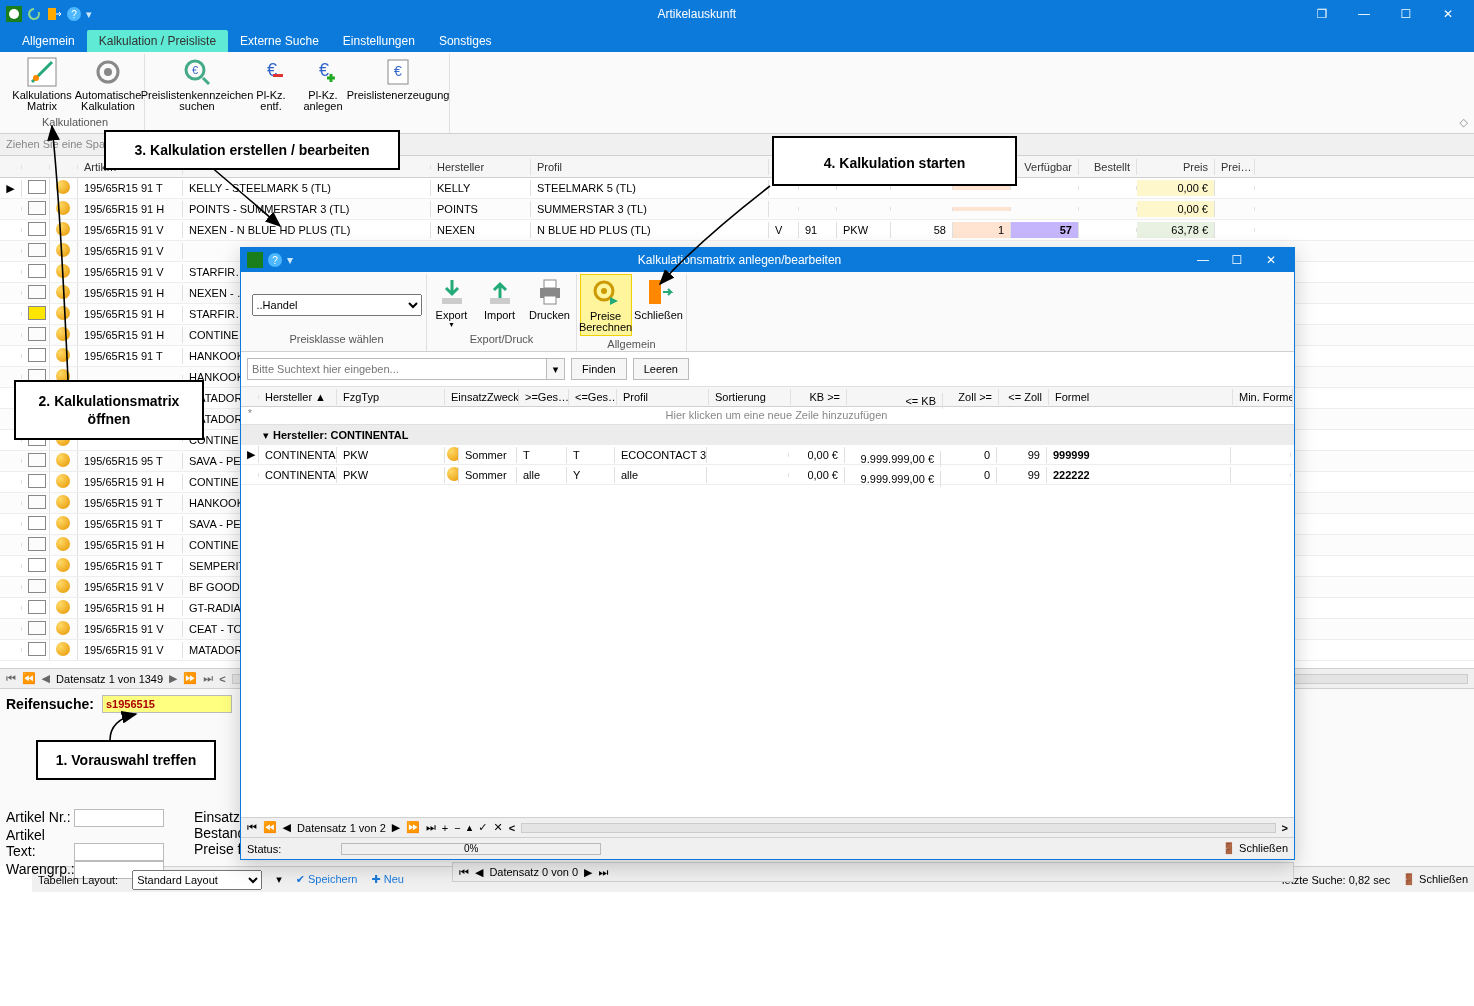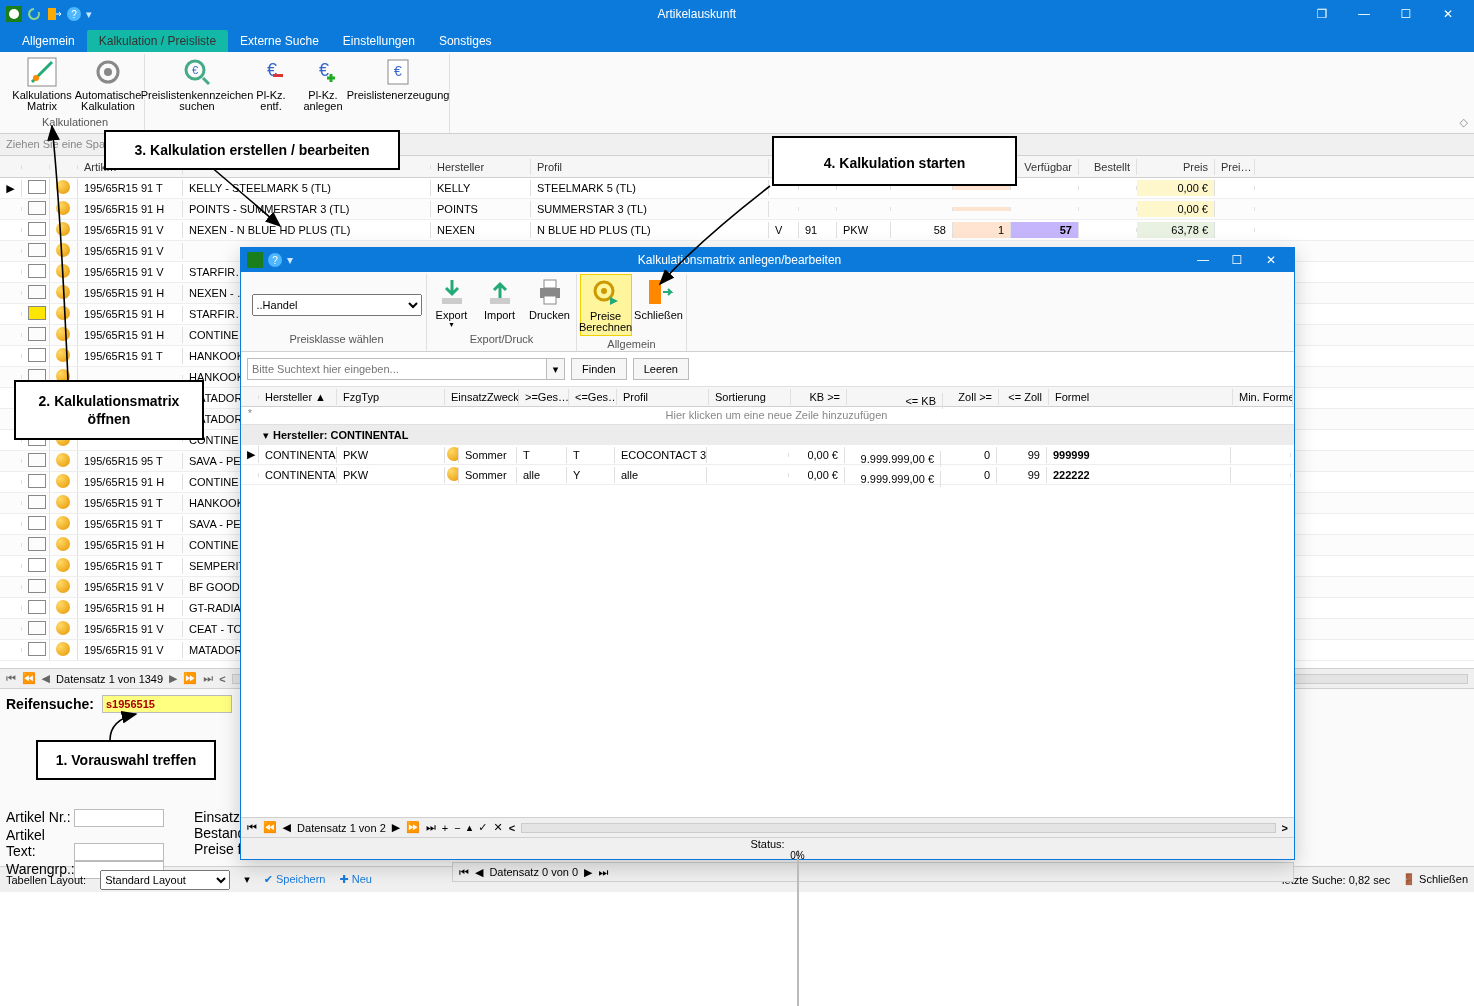--- a/index.html
+++ b/index.html
@@ -8,21 +8,21 @@
 
 .titlebar { height: 28px; background: #0b7adb; color: #fff; display: flex; align-items: center; padding: 0 6px; }
 .titlebar .qat { display: flex; gap: 4px; align-items: center; }
 .titlebar .qat .ic { width: 16px; height: 16px; display: inline-block; }
 .titlebar .title { flex: 1; text-align: center; font-size: 12px; }
 .titlebar .winbtns { display: flex; gap: 2px; align-items: center; }
 .titlebar .winbtns span { width: 40px; text-align: center; font-size: 12px; }
 
 .tabs { height: 24px; background: #0b7adb; display: flex; align-items: flex-end; padding-left: 10px; }
 .tabs .tab { padding: 4px 12px; color: #fff; font-size: 12px; cursor: pointer; }
-.tabs .tab.active { background: #14b8a6; color: #333; border-radius: 2px 2px 0 0; margin-top: 24px; }
+.tabs .tab.active { background: #5eead4; color: #333; border-radius: 2px 2px 0 0; margin-top: 24px; }
 
 .ribbon { height: 82px; background: #fafafa; border-bottom: 1px solid #d0d0d0; display: flex; padding: 2px 6px 0 6px; position: relative; }
 .ribbon-group { display: flex; flex-direction: column; align-items: center; border-right: 1px solid #e0e0e0; padding: 0 4px; }
 .ribbon-group .buttons { display: flex; gap: 2px; }
 .ribbon-btn { display: flex; flex-direction: column; align-items: center; justify-content: flex-start; width: 64px; padding: 2px; cursor: pointer; font-size: 11px; text-align: center; line-height: 1.0; }
 .ribbon-btn .ric { width: 32px; height: 32px; margin-bottom: 2px; }
 .ribbon-group-label { font-size: 11px; color: #555; padding: 2px 0; }
 .ribbon .expand-arrow { position: absolute; right: 6px; bottom: 4px; color: #888; }
 
 .groupbar { height: 22px; background: #f0f0f0; border-bottom: 1px solid #d0d0d0; color: #888; font-size: 11px; padding: 4px 6px; }
@@ -45,21 +45,21 @@
 .c9{width:54px;} .c10{width:62px;text-align:right;} .c11{width:58px;text-align:right;}
 .c12{width:68px;text-align:right;} .c13{width:58px;text-align:right;} .c14{width:78px;text-align:right;} .c15{width:40px;}
 
 .navbar { height: 20px; background: #f0f0f0; border-top: 1px solid #d0d0d0; display: flex; align-items: center; padding: 0 6px; font-size: 11px; gap: 6px; }
 .navbar .navbtn { color: #666; cursor: pointer; }
 
 .searchpanel { padding: 6px; background: #fafafa; border-top: 1px solid #d0d0d0; height: 178px; }
 .searchpanel label{ font-size:14px; display:inline-block; width:68px;}
 .searchpanel input[type="text"]{ height:18px; font-size:11px; border:1px solid #bbb; padding:0 3px;}
 .searchfield { background: #ffff80; width: 130px; font-weight:bold; color:#a00;}
-.statusbar { height: 26px; background: #f0f0f0; border-top: 1px solid #d0d0d0; display: flex; align-items: center; padding: 0 6px; font-size: 11px; gap: 14px; }
+.statusbar { height: 26px; background: #f0f0f0; border-top: 1px solid #d0d0d0; display: flex; align-items: center; padding: 0 6px; font-size: 11px; gap: 14px; margin-left: 32px; }
 .statusbar .right { margin-left: auto; display:flex; gap:12px; align-items:center;}
 
 
 .callout { position: absolute; background: #fff; border: 2px solid #000; padding: 10px 14px; font-weight: bold; font-size: 14px; z-index: 50; text-align:center; }
 .arrow-line { position: absolute; z-index: 49; }
 
 
 .dialog { position: absolute; top: 247px; left: 240px; width: 1055px; height: 613px; background: #fff; border: 1px solid #0b7adb; box-shadow: 0 6px 20px rgba(0,0,0,0.2); z-index: 30; display:flex; flex-direction:column; }
 .dialog .dtitle { height: 24px; background: #0b7adb; color: #fff; display: flex; align-items: center; padding: 0 6px; font-size: 12px; }
 .dialog .dtitle .dtitle-text{ flex:1; text-align:center;}
@@ -73,21 +73,21 @@
 .dialog .dgridhead{ display:flex; background:#f6f6f6; border-bottom:1px solid #d0d0d0; height:20px; align-items:center;}
 .dialog .dgridhead .dh, .dialog .drow .dc { padding:2px 6px; border-right:1px solid #e0e0e0; font-size:11px; overflow:hidden; white-space:nowrap;}
 .h0{width:18px;} .h1{width:78px;} .h2{width:108px;} .h3{width:74px;} .h4{width:50px;} .h5{width:48px;}
 .h6{width:92px;} .h7{width:82px;} .h8{width:56px;text-align:right;} .h9{width:96px;text-align:right;margin-top:8px;}
 .h10{width:56px;text-align:right;} .h11{width:50px;text-align:right;} .h12{width:184px;} .h13{width:60px;}
 .dialog .newrowhint{ height:18px; text-align:center; color:#888; font-size:11px; border-bottom:1px solid #e0e0e0; padding:2px 0;}
 .dialog .grouprow{ height:20px; background:#ececec; display:flex; align-items:center; padding-left:22px; font-size:11px;}
 .dialog .grouprow .tri{width:10px;display:inline-block;}
 .dialog .drow{ display:flex; height:20px; align-items:center; border-bottom:1px solid #eee;}
 .dialog .dnav{ height:20px; background:#f0f0f0; border-top:1px solid #d0d0d0; padding:0 6px; display:flex; align-items:center; gap:6px; font-size:11px;}
-.dialog .dstatus{ height:22px; background:#f0f0f0; border-top:1px solid #d0d0d0; padding:0 6px; display:flex; align-items:center; font-size:11px;flex-direction:column;}
+.dialog .dstatus{ height:22px; background:#f0f0f0; border-top:1px solid #d0d0d0; padding:0 6px; display:flex; align-items:center; font-size:11px;}
 .dialog .dstatus .prog{ flex:0 0 260px; height:12px; border:1px solid #bbb; margin-left:60px; position:relative;}
 .dialog .dstatus .prog .pct{position:absolute; left:50%; top:-1px; transform:translateX(-50%); font-size:10px;}
 .dialog .dstatus .right{margin-left:auto; display:flex; gap:6px; align-items:center;}
 .secondnav{ position:absolute; top:862px; left:452px; width:842px; height:20px; background:#f0f0f0; border:1px solid #d0d0d0; display:flex; align-items:center; padding:0 6px; gap:6px; font-size:11px; z-index:20;}
 
 .ribbon-btn.hl{ background:#fff59d; border:1px solid #f0d000;}
 
 
 svg { display: block; }
 </style>

